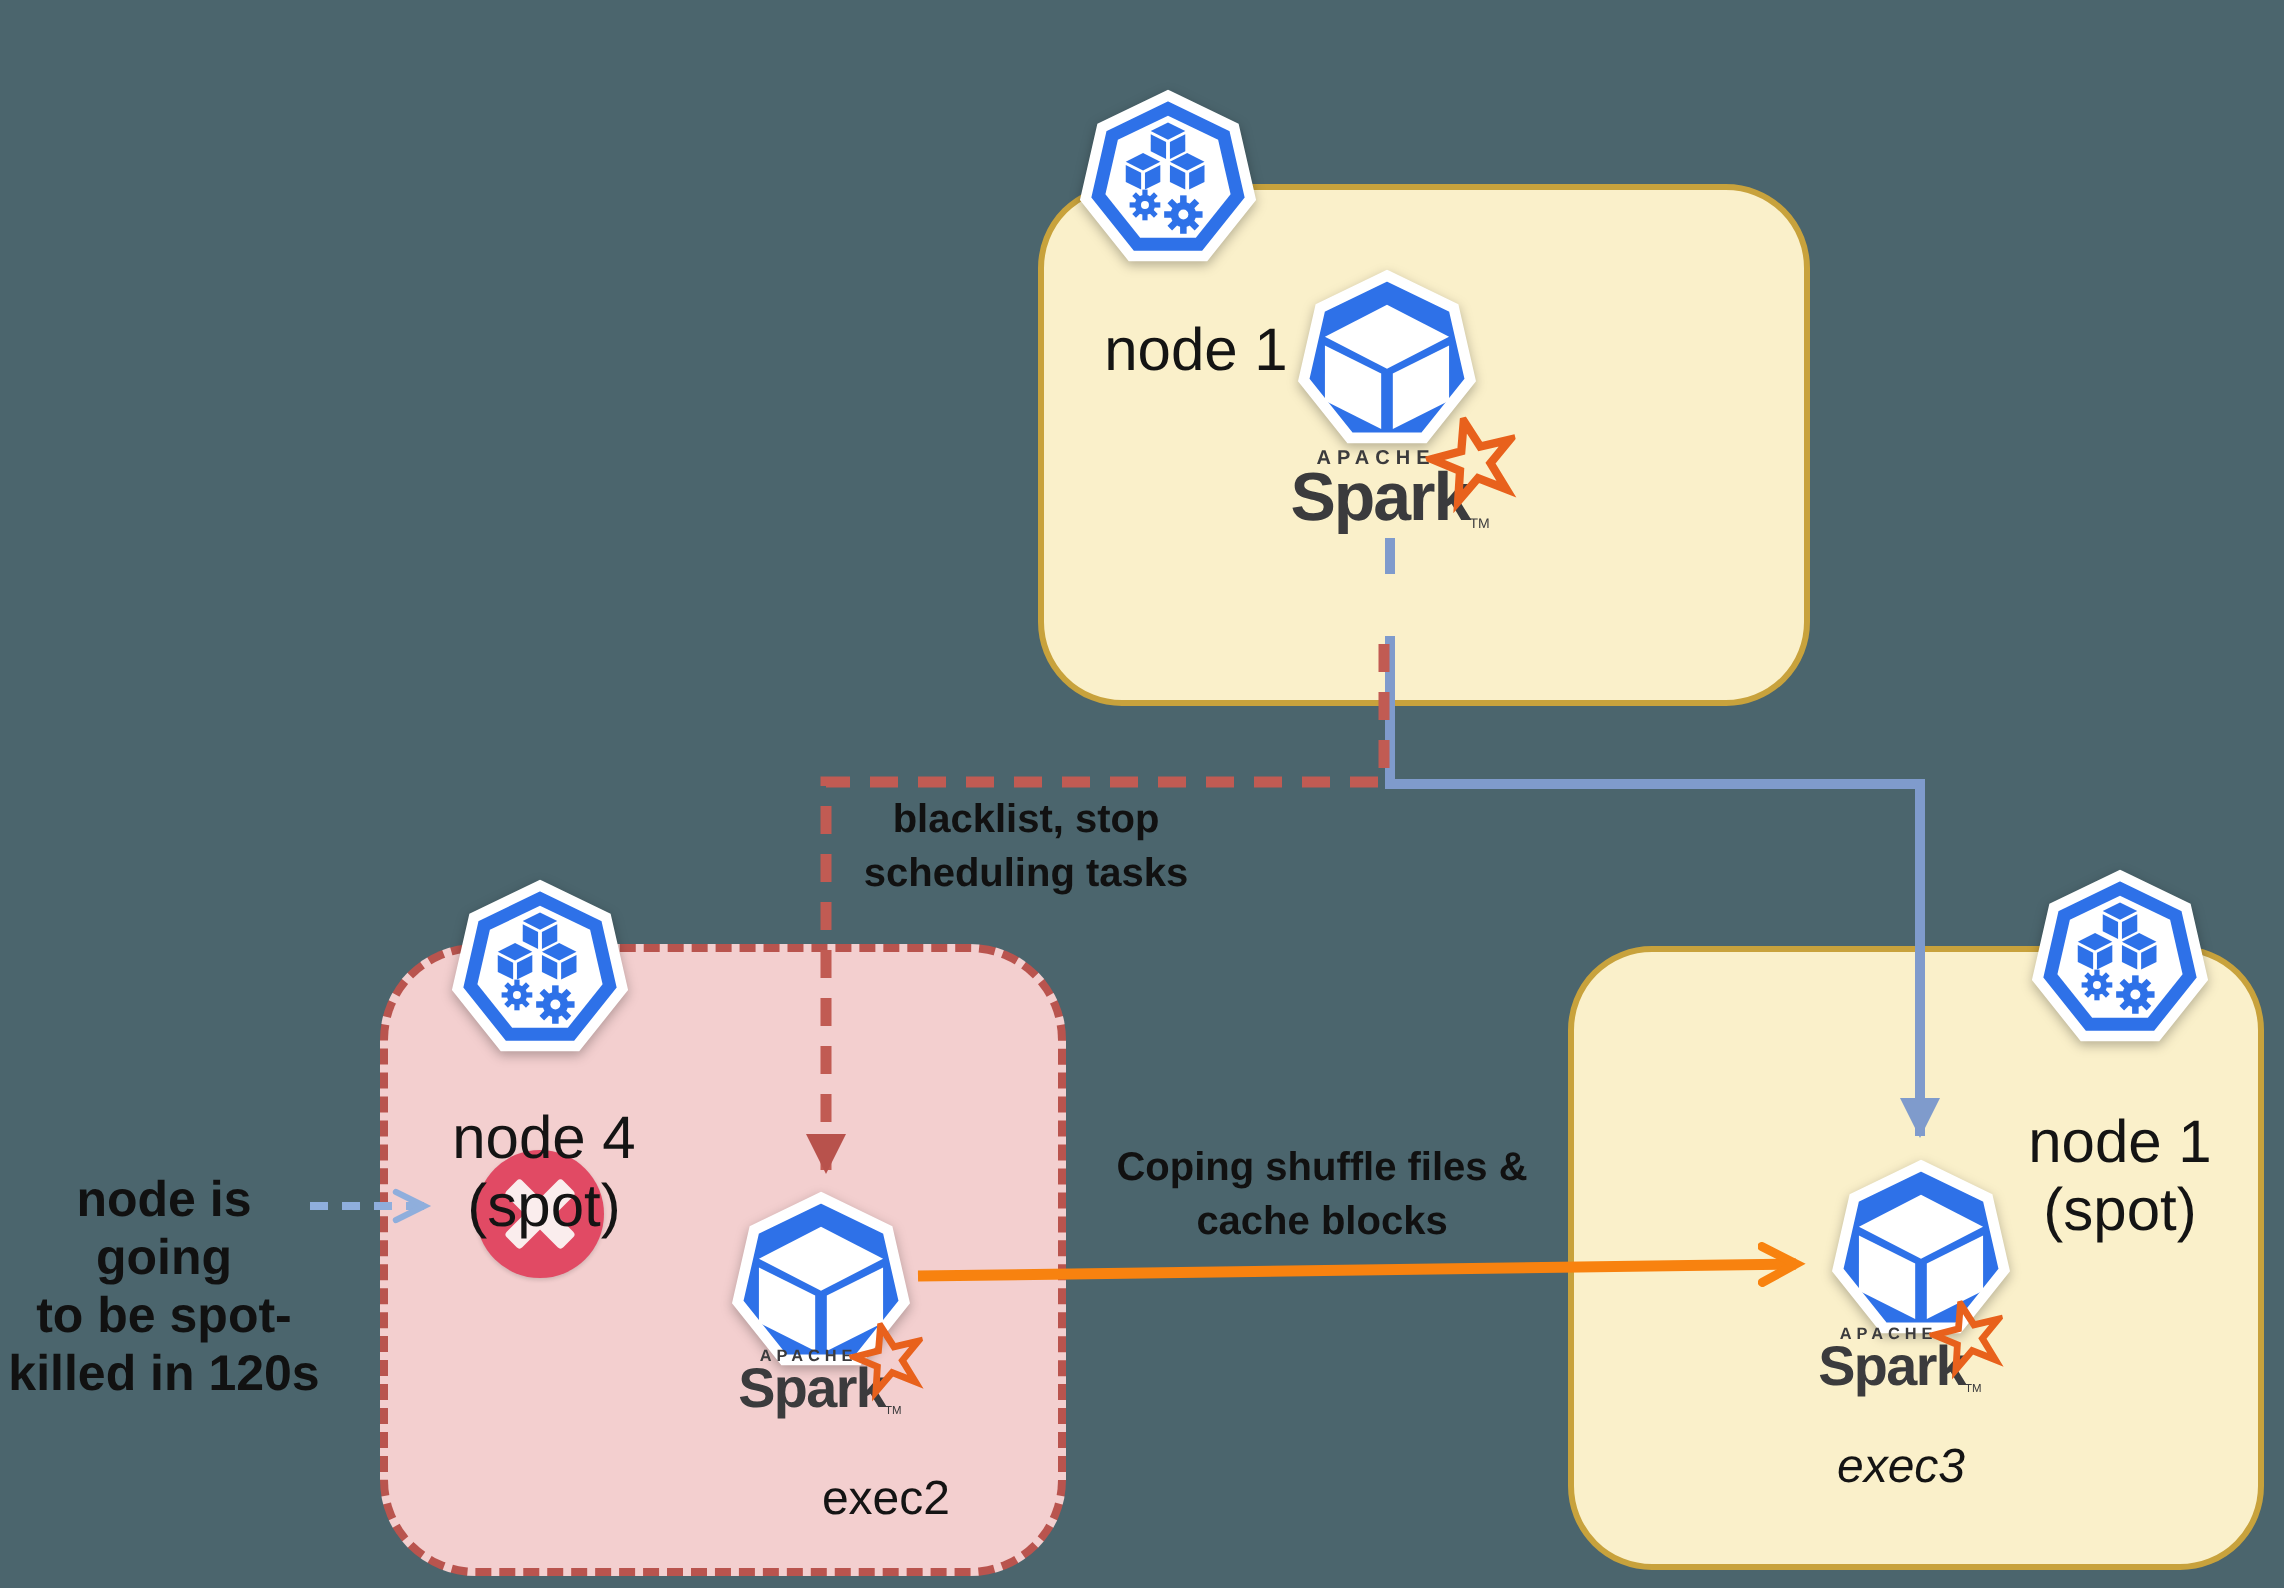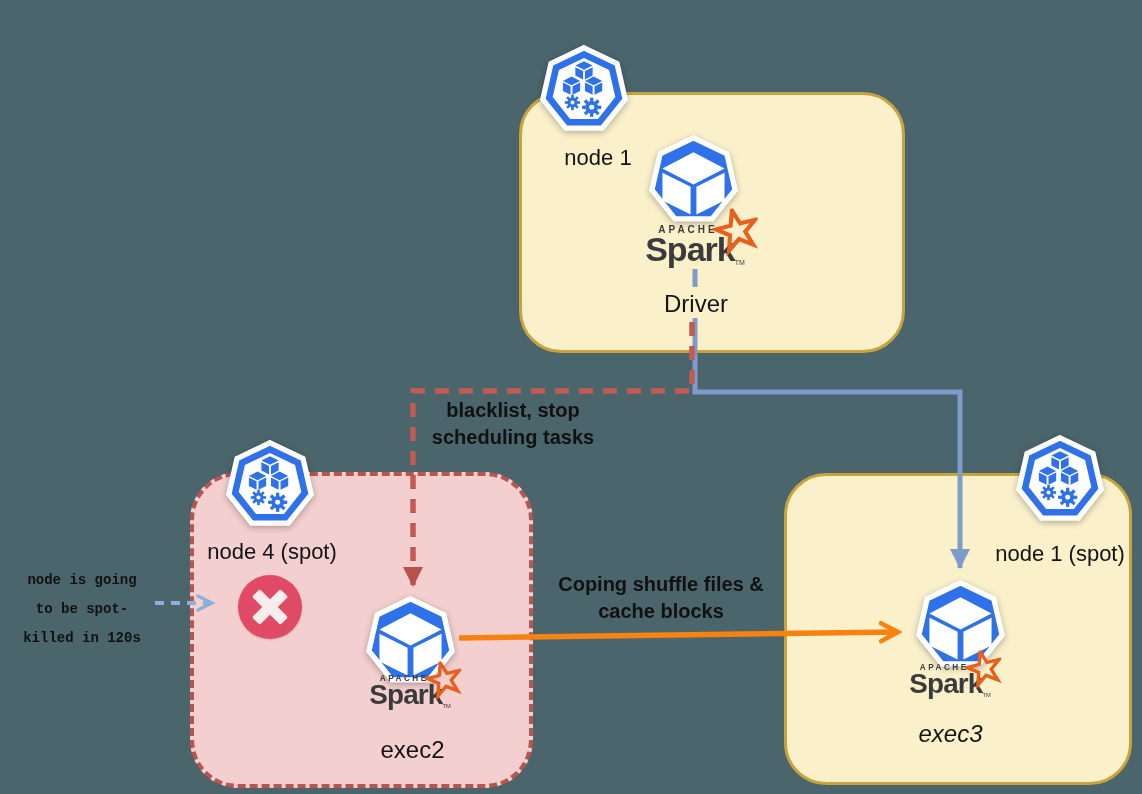--- a/index.html
+++ b/index.html
@@ -25,34 +25,34 @@
 
   
   .xcircle{position:absolute;left:238px;top:575px;width:64px;height:64px;border-radius:50%;
            background:#E14A64;box-shadow:0 1px 2px rgba(0,0,0,0.15);}
   .xcircle::before,.xcircle::after{content:"";position:absolute;left:50%;top:50%;width:40px;height:11px;
            background:#FAEDED;border-radius:2px;}
   .xcircle::before{transform:translate(-50%,-50%) rotate(45deg);}
   .xcircle::after{transform:translate(-50%,-50%) rotate(-45deg);}
 
   
-  .node-label{position:absolute;font-size:22px;text-align:center;}
+  .node-label{position:absolute;font-size:30px;text-align:center;margin-top:14px;}
   #label-node1{left:538px;top:145px;width:120px;}
   #label-node2{left:192px;top:539px;width:160px;}
   #label-node3{left:980px;top:541px;width:160px;}
   .pod-label{position:absolute;font-size:24px;text-align:center;}
   #label-driver{left:621px;top:290px;width:150px;}
-  #label-exec2{left:350px;top:736px;width:125px;}
+  #label-exec2{left:350px;top:736px;width:125px;text-align:right;}
   #label-exec3{left:888px;top:720px;width:125px;font-style:italic;}
 
   .annotation{position:absolute;font-weight:bold;font-size:20px;line-height:27px;
               text-align:center;white-space:pre-line;color:#111;}
   #ann-blacklist{left:420px;top:397px;width:186px;}
   #ann-copy{left:530px;top:571px;width:262px;}
-  #ann-spotkill{left:2px;top:566px;width:160px;font-size:14px;line-height:29px;font-family:Liberation Mono, monospace;}
+  #ann-spotkill{left:2px;top:586px;width:160px;font-size:25px;line-height:29px;}
 
   
   .spark-logo{position:absolute;width:150px;text-align:center;}
   #spark-driver{left:620px;top:224px;}
   #spark-exec2{left:335px;top:674px;transform:scale(0.82);transform-origin:50% 0;}
   #spark-exec3{left:875px;top:663px;transform:scale(0.82);transform-origin:50% 0;}
   .sp-apache{display:block;font-size:10px;font-weight:bold;letter-spacing:3px;color:#3B3B3D;
              margin-bottom:-3px;padding-right:14px;}
   .sp-word{font-size:34px;font-weight:bold;color:#3B3B3D;letter-spacing:-1px;line-height:1;}
   .sp-tm{font-size:7px;color:#3B3B3D;vertical-align:bottom;}
@@ -153,21 +153,20 @@
   <div class="spark-logo" id="spark-exec3">
     <span class="sp-apache">APACHE</span><span class="sp-word">Spark</span><span class="sp-tm">TM</span>
     <svg class="sp-star" viewBox="0 0 100 100">
       <polygon points="50,4 60.6,35.4 93.7,35.8 67.1,55.6 77,87.2 50,68 23,87.2 32.9,55.6 6.3,35.8 39.4,35.4" fill="none" stroke="#E8611C" stroke-width="9"></polygon>
     </svg>
   </div>
 
   <div class="node-label" id="label-node1">node 1</div>
   <div class="node-label" id="label-node2">node 4 (spot)</div>
   <div class="node-label" id="label-node3">node 1 (spot)</div>
-  <div class="pod-label" id="label-driver">Driver</div>
   <div class="pod-label" id="label-exec2">exec2</div>
   <div class="pod-label" id="label-exec3">exec3</div>
 
   <div class="annotation" id="ann-blacklist">blacklist, stop
 scheduling tasks</div>
   <div class="annotation" id="ann-copy">Coping shuffle files &amp;
 cache blocks</div>
   <div class="annotation" id="ann-spotkill">node is going
 to be spot-
 killed in 120s</div>

